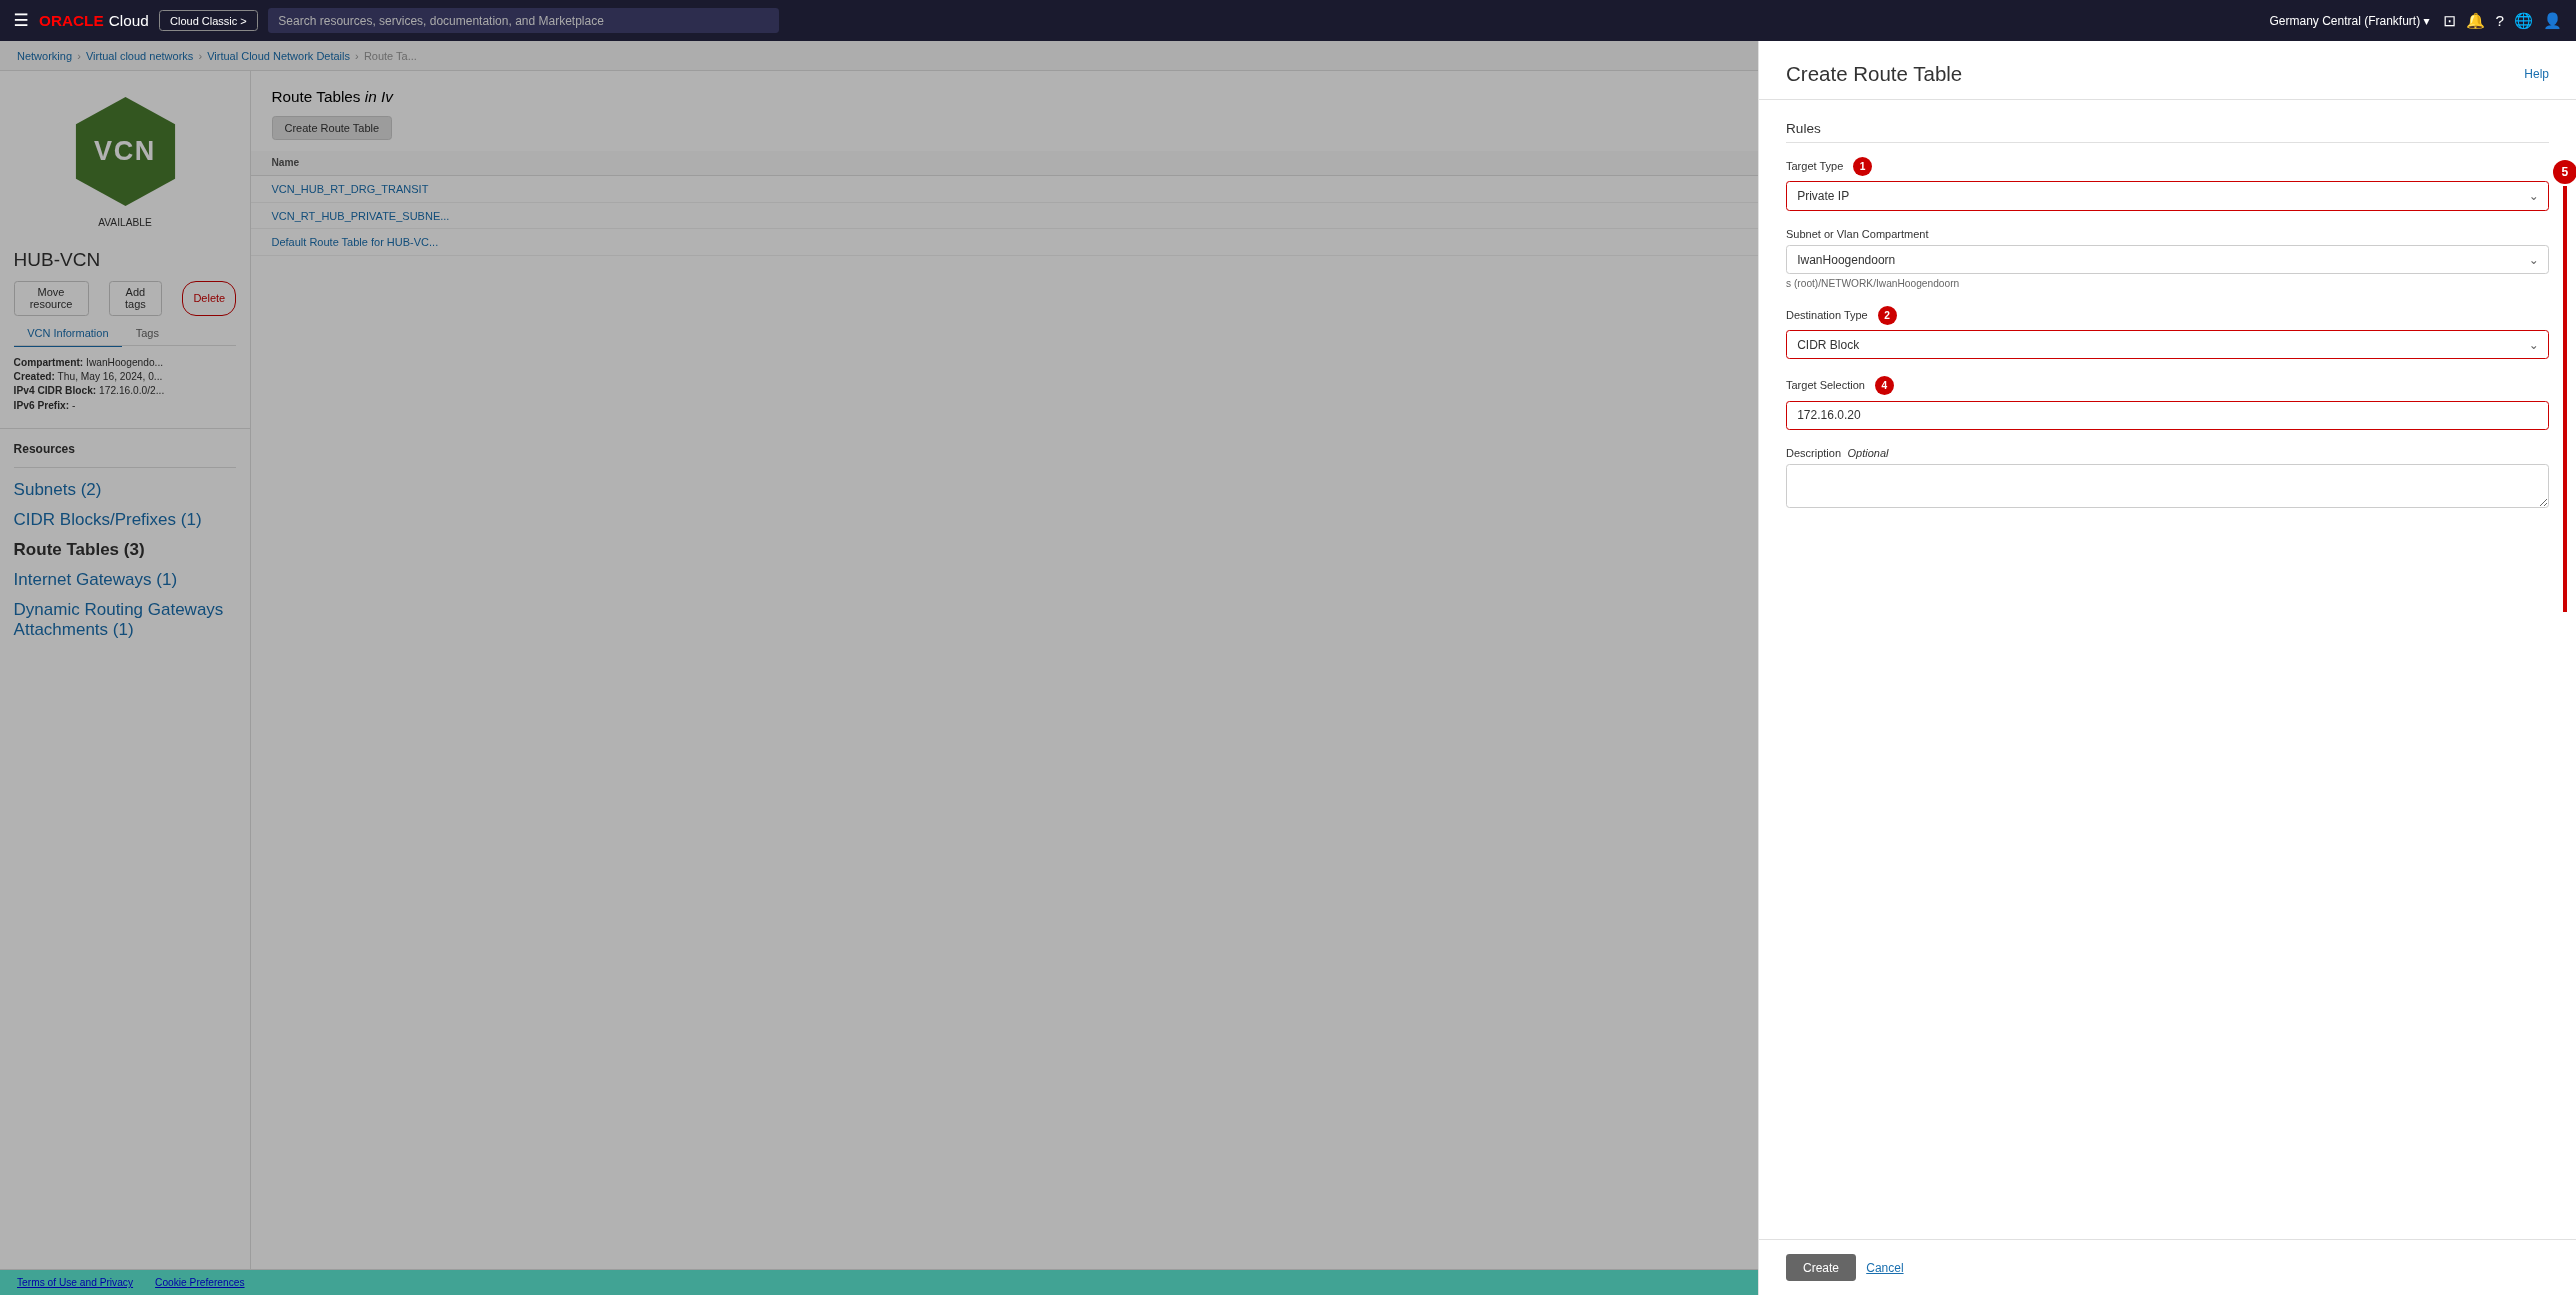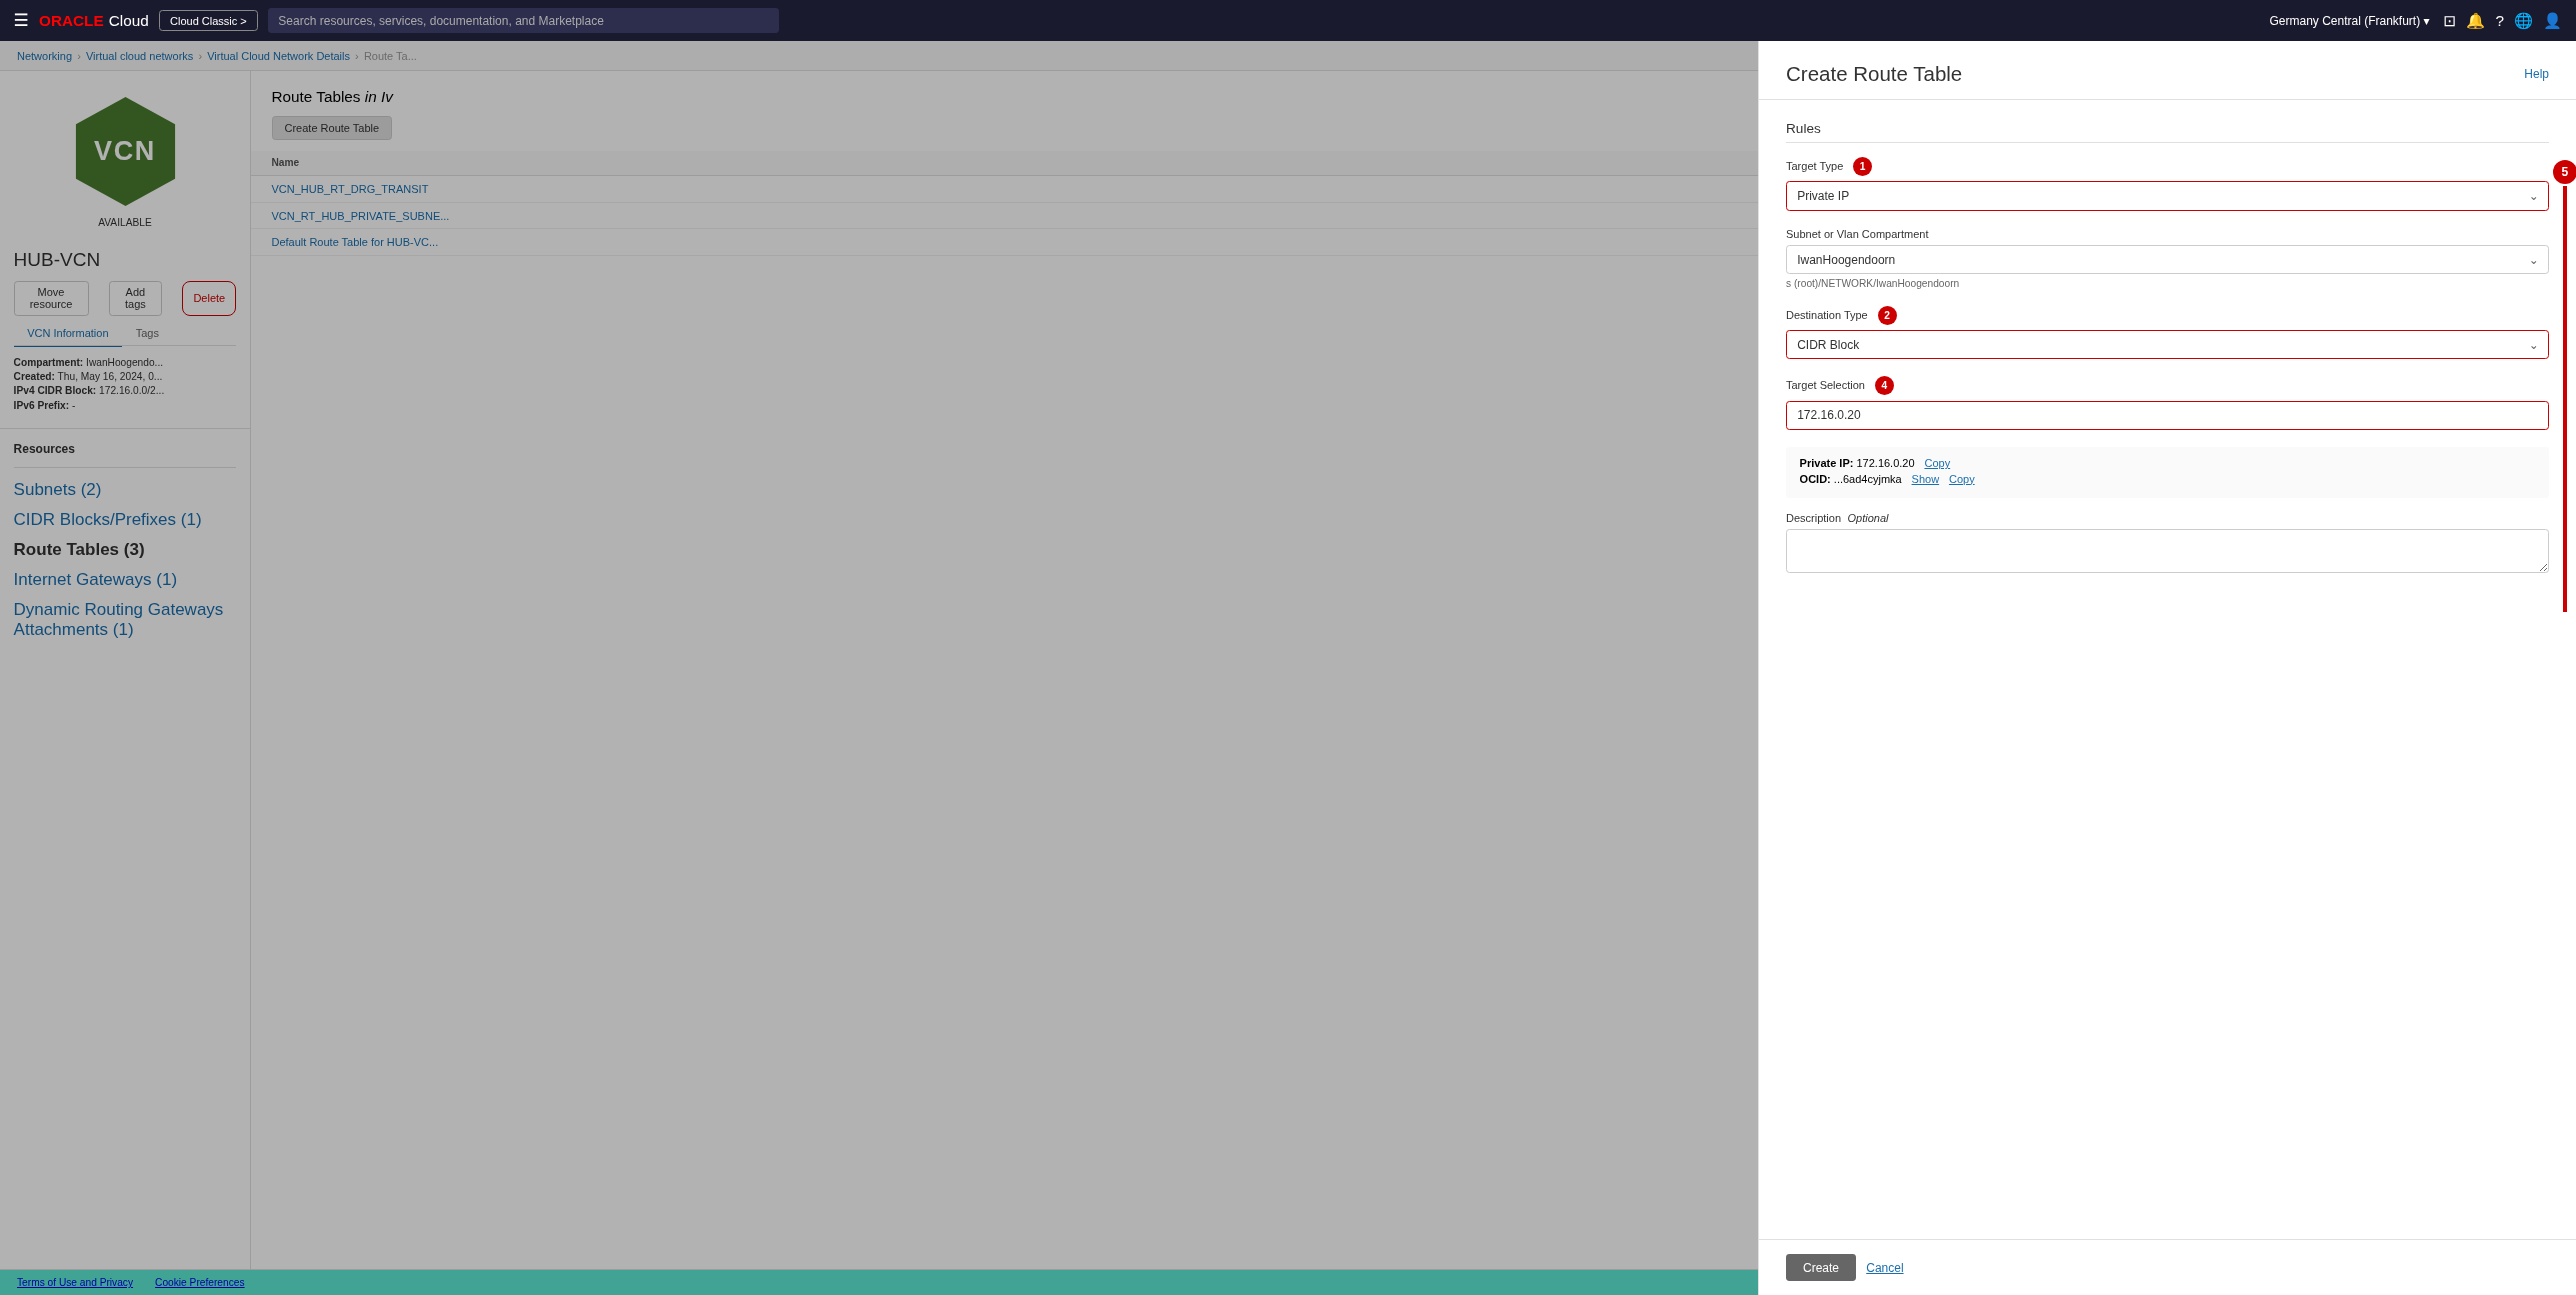--- a/index.html
+++ b/index.html
@@ -101,21 +101,21 @@
       padding: 4.3px 10.2px;
       border-radius: 3.4px;
       font-size: 11px;
       cursor: pointer;
       color: #333;
     }
     .btn-danger {
       border: 0.9px solid #c00;
       background: white;
       padding: 4.3px 10.2px;
-      border-radius: 8px;
+      border-radius: 14px;
       font-size: 11px;
       cursor: pointer;
       color: #c00;
       text-align: center;
     }
 
     
     .vcn-tabs { display: flex; border-bottom: 1.7px solid #e0e0e0; margin-bottom: 10.2px; }
     .vcn-tab {
       padding: 6.8px 13.6px;
@@ -524,33 +524,20 @@
 
 
       <div class="form-group">
         <label class="form-label">
           <span>Target Selection</span>
           <span class="red-badge">4</span>
         </label>
         <input type="text" class="form-input highlighted-field" value="172.16.0.20" style="">
       </div>
 
-      <div class="info-block">
-        <div class="info-line">
-          <strong>Private IP:</strong>
-          <span>172.16.0.20</span>
-          <a class="copy-link" href="#">Copy</a>
-        </div>
-        <div class="info-line">
-          <strong>OCID:</strong>
-          <span>...6ad4cyjmka</span>
-          <a class="copy-link" href="#">Show</a>
-          <a class="copy-link" href="#">Copy</a>
-        </div>
-      </div>
 
       <div class="form-group" style="margin-top:13.6px;">
         <label class="form-label">
           <span>Description</span>
           <span class="optional">Optional</span>
         </label>
         <textarea class="form-input" rows="2" style="resize: vertical;"></textarea>
       </div>
 
     </div>

